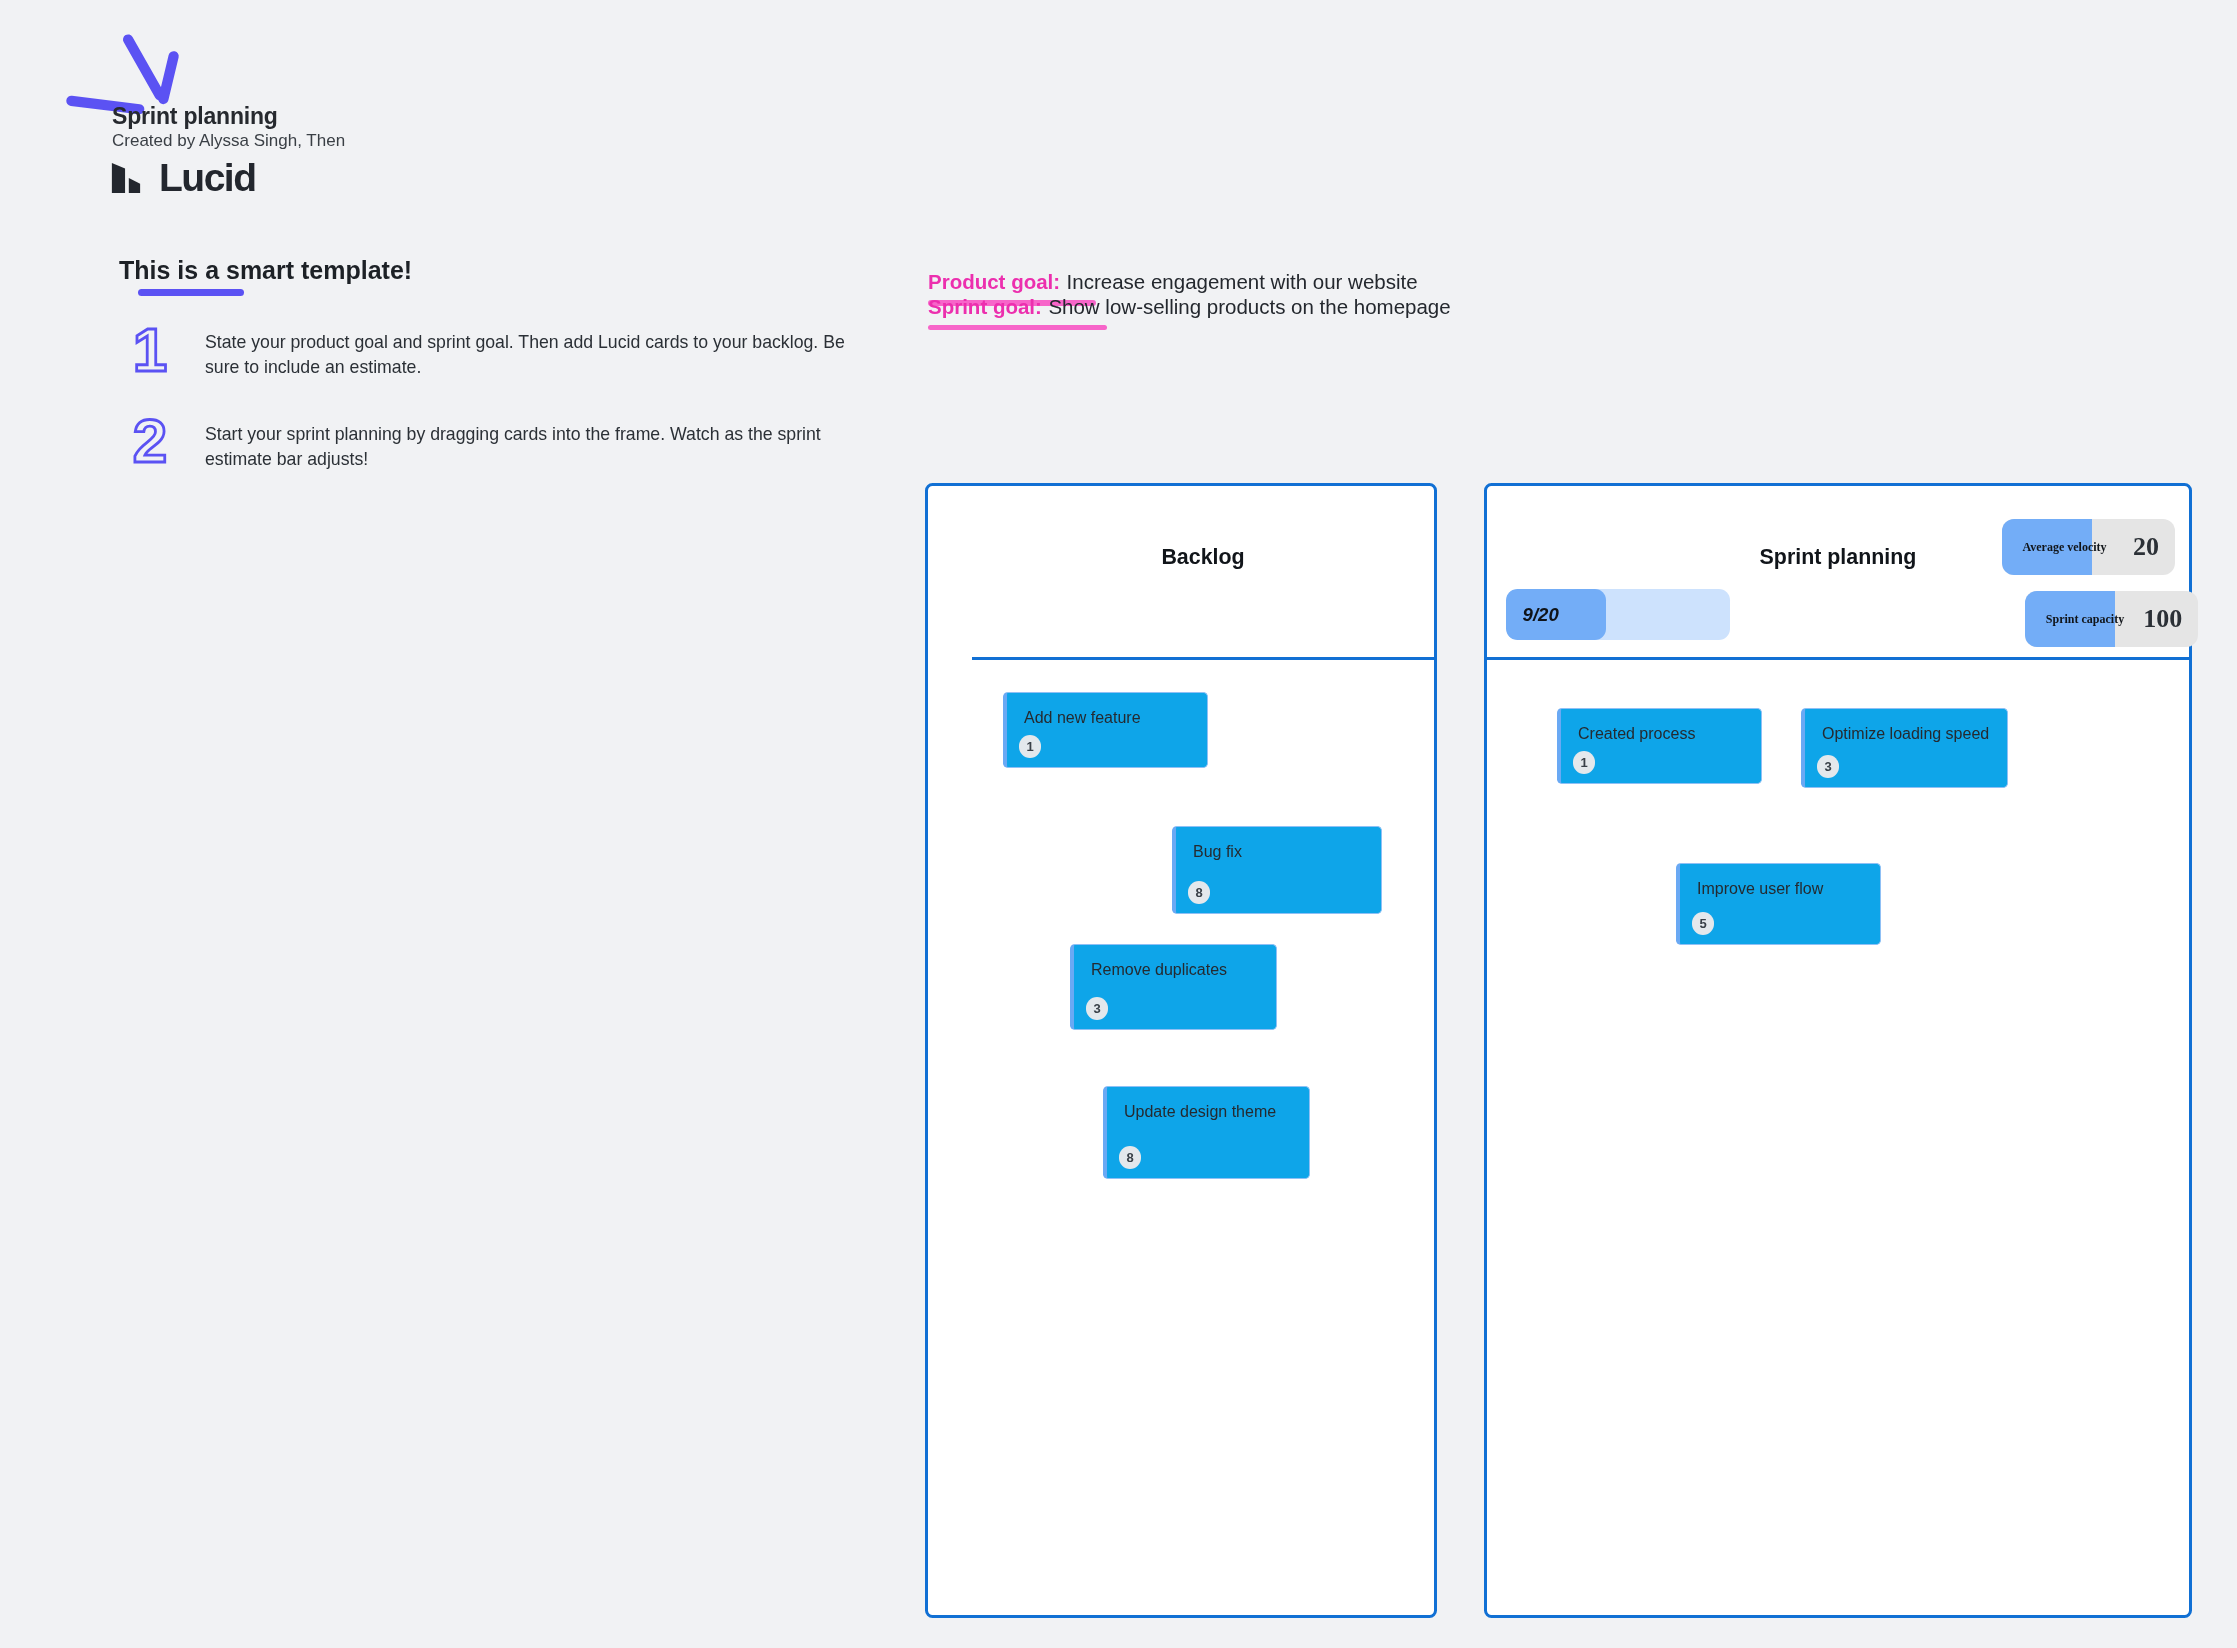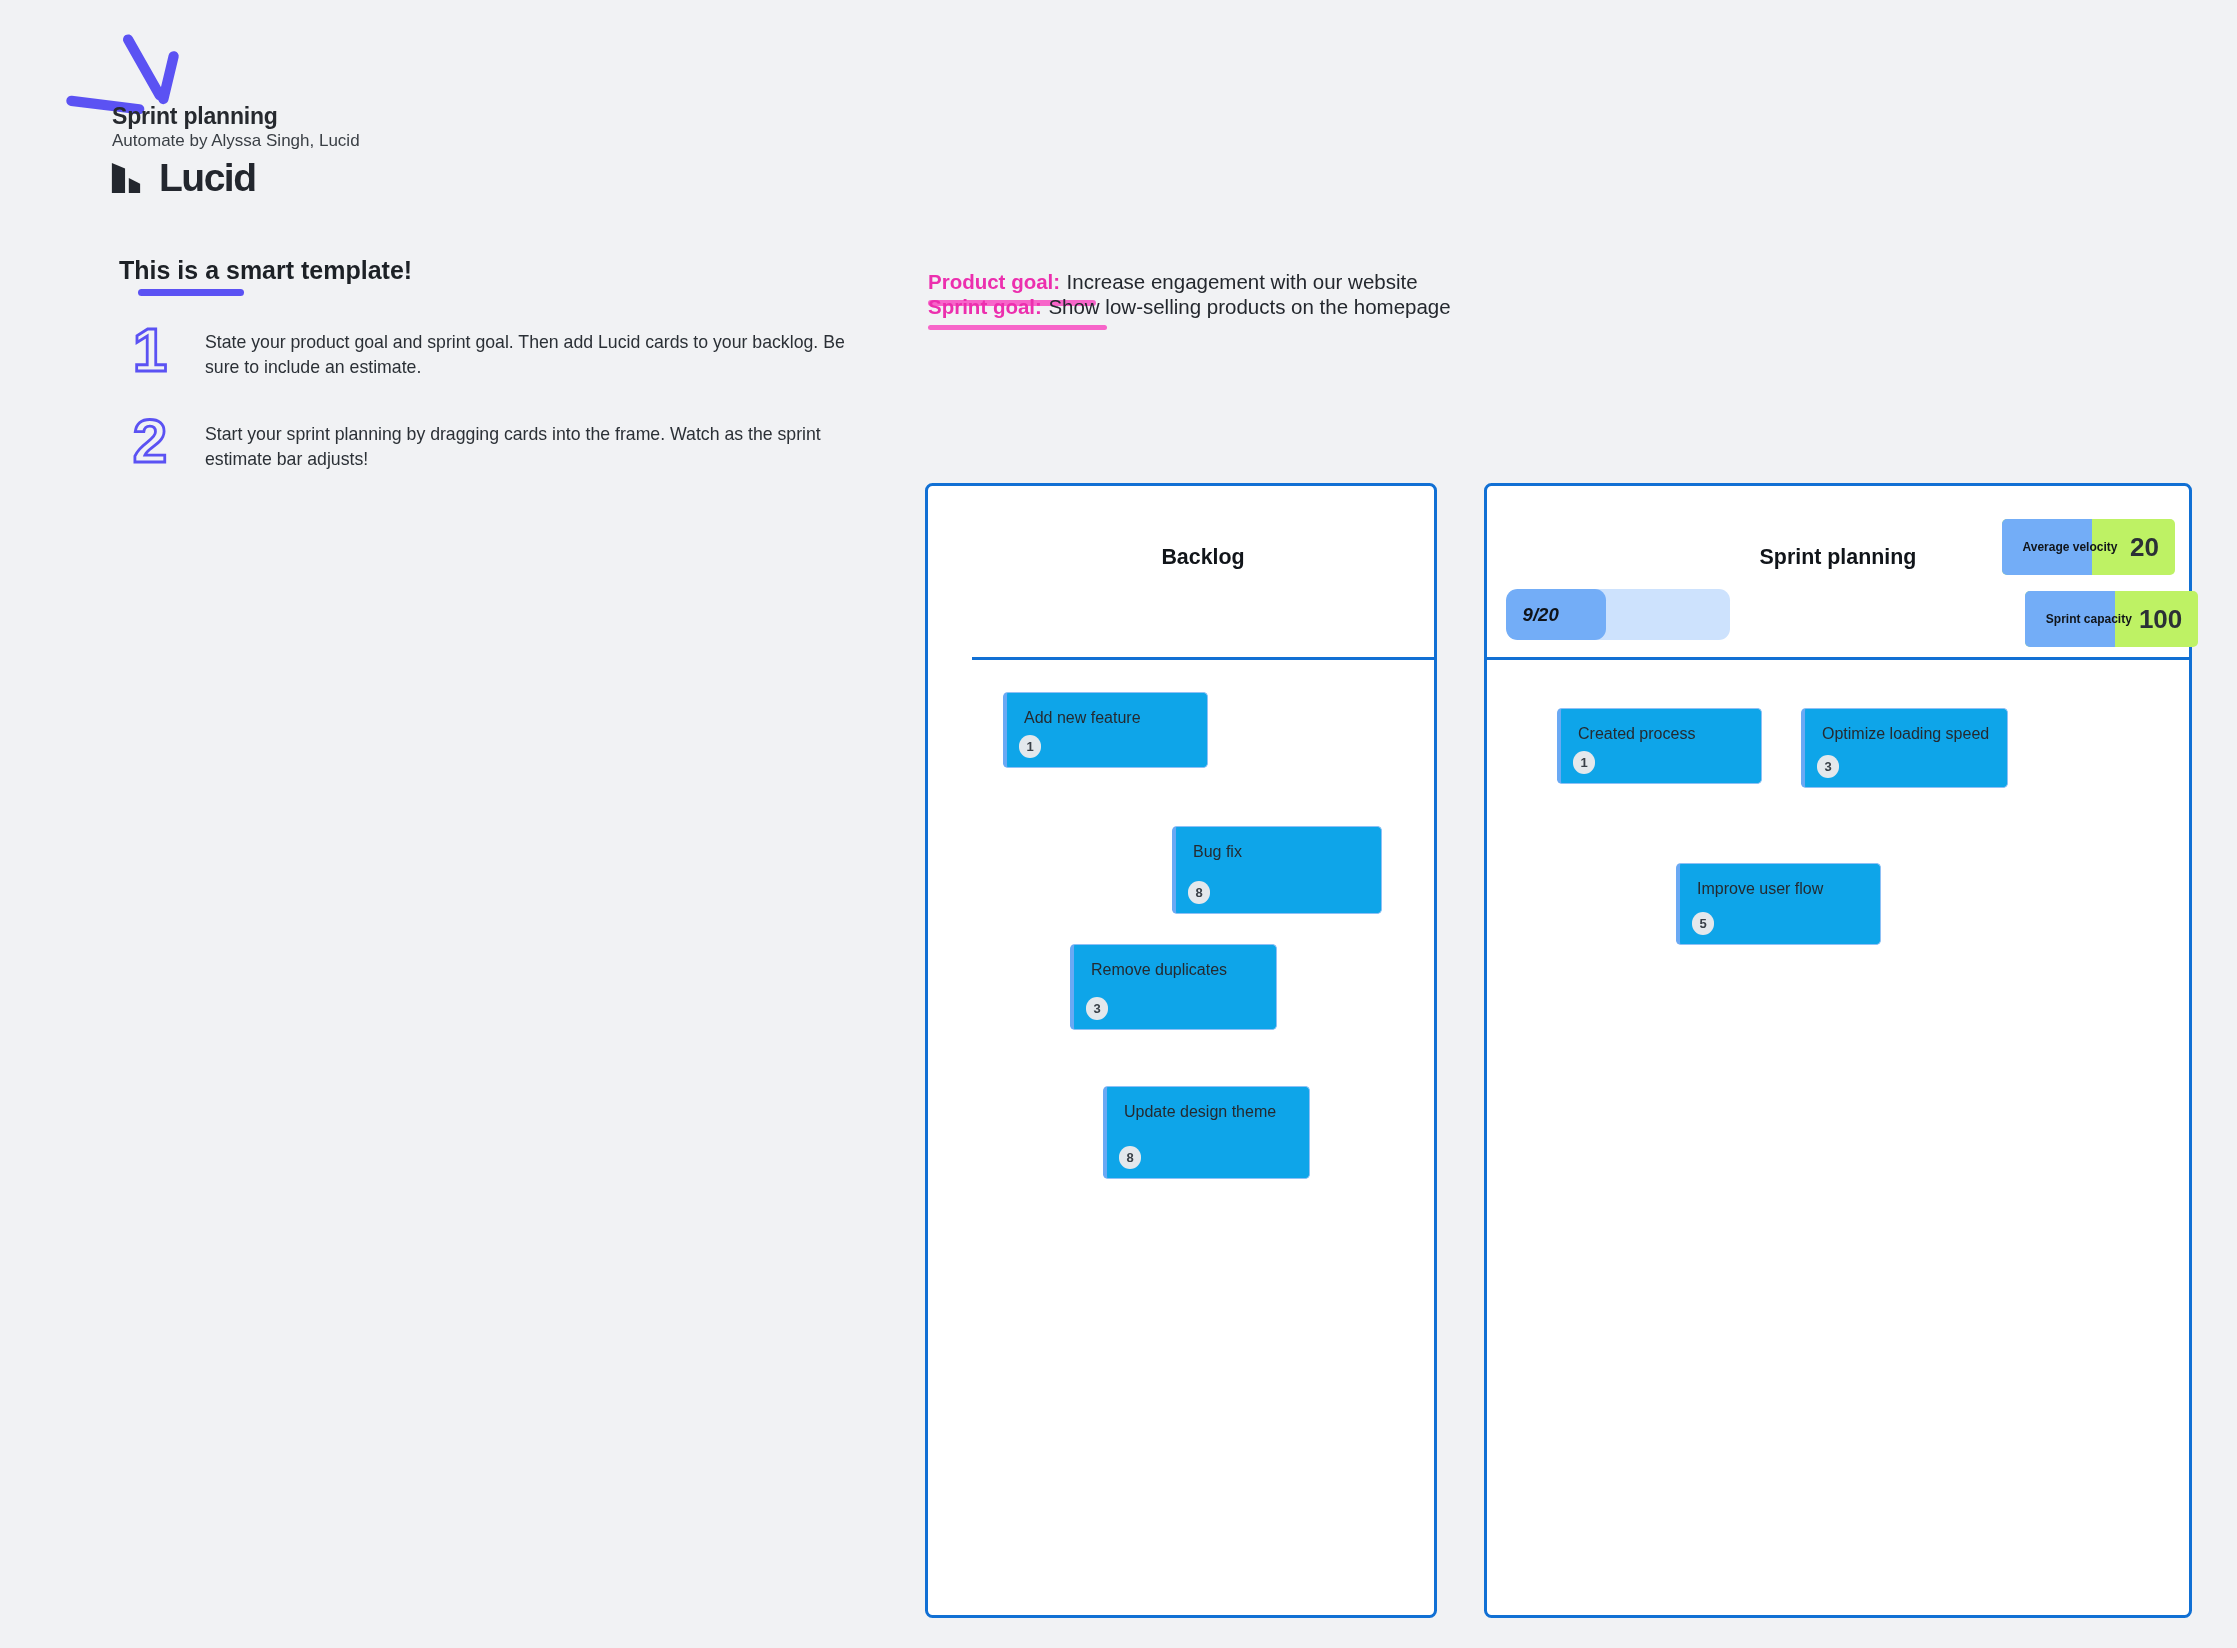--- a/index.html
+++ b/index.html
@@ -173,24 +173,25 @@
     position: relative;
     width: 100%;
     height: calc(100% - 174px);
   }
 
   
   .meter {
     position: absolute;
     display: flex;
     align-items: center;
-    border-radius: 5px;
+    border-radius: 12px;
     overflow: hidden;
-    background: #bef264;
+    background: #e5e5e5;
     height: 56px;
+    font-family: Liberation Serif, serif;
   }
   .meter-fill {
     background: #73adf7;
     height: 100%;
   }
   .meter-label {
     position: absolute;
     left: 20.5px;
     font-size: 12px;
     font-weight: bold;
@@ -279,21 +280,21 @@
 </head>
 <body>
 
 <div id="brand-block">
   <svg id="sparkle-icon" viewBox="0 0 170 130">
     <line x1="98" y1="22" x2="132" y2="82" stroke="#5b52f3" stroke-width="11" stroke-linecap="round"></line>
     <line x1="147" y1="40" x2="136" y2="86" stroke="#5b52f3" stroke-width="11" stroke-linecap="round"></line>
     <line x1="37" y1="88" x2="110" y2="97" stroke="#5b52f3" stroke-width="11" stroke-linecap="round"></line>
   </svg>
   <div id="doc-title">Sprint planning</div>
-  <div id="doc-subtitle">Automate by Alyssa Singh, Lucid</div>
+  <div id="doc-subtitle">Created by Alyssa Singh, Then</div>
 </div>
 
 <div id="lucid-logo">
   <svg class="logo-mark" width="32" height="34" viewBox="0 0 34 36">
     <path d="M2 2 L16 8 L16 34 L2 34 Z" fill="#23272e"></path>
     <path d="M20 18 L32 24 L32 34 L20 34 Z" fill="#23272e"></path>
   </svg>
   <span class="logo-word">Lucid</span>
 </div>
 

